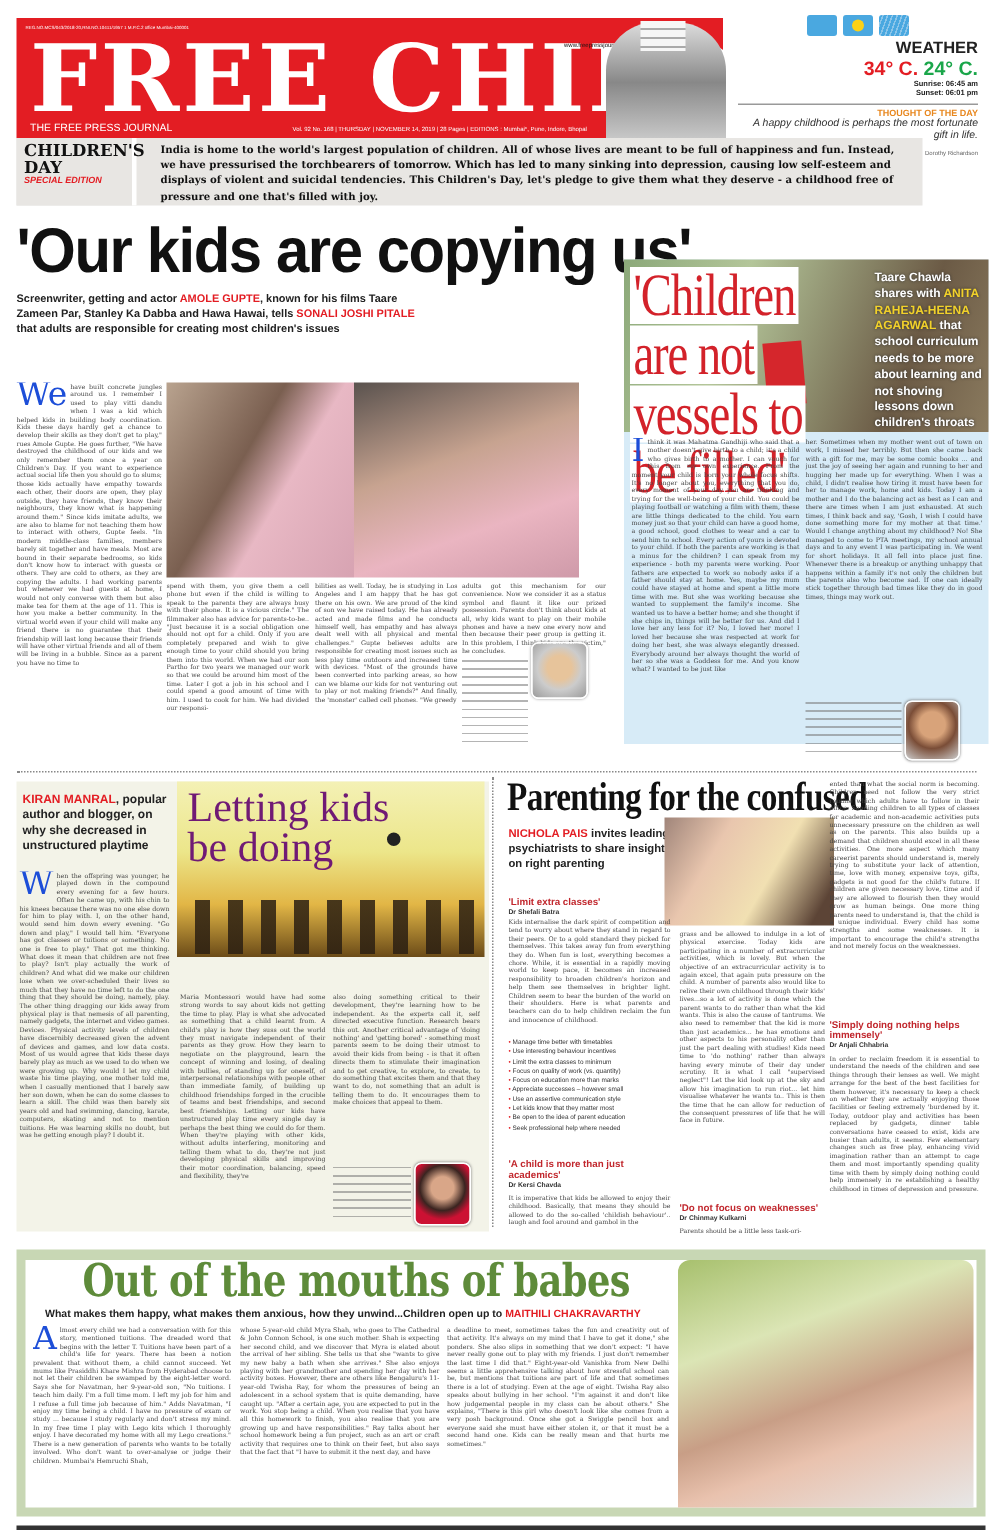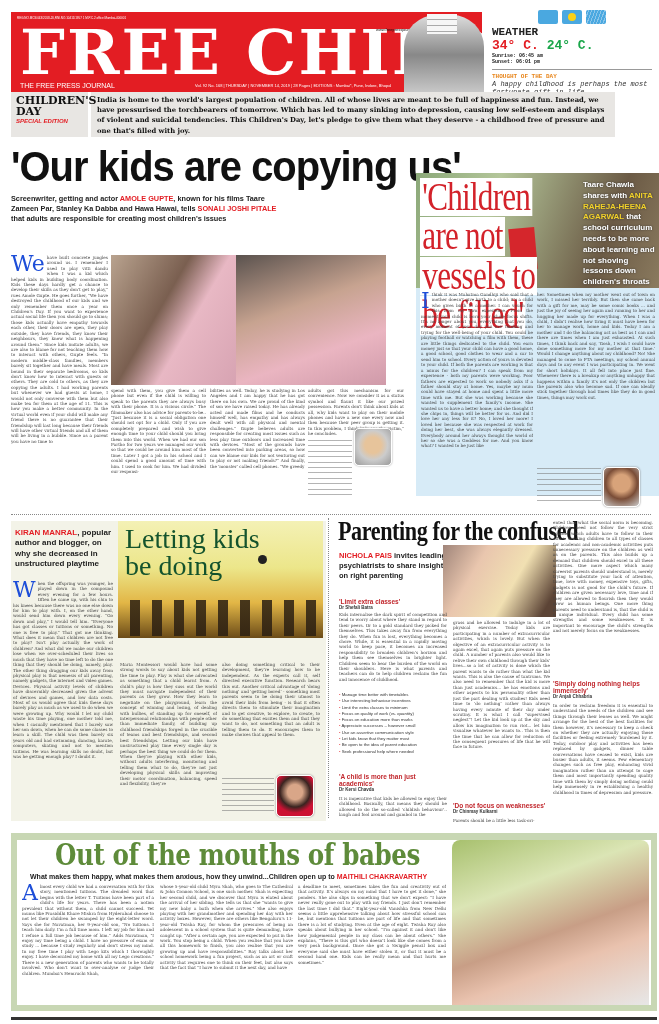--- a/index.html
+++ b/index.html
@@ -5,37 +5,37 @@
 *{box-sizing:border-box;margin:0;padding:0}
 body{width:659px;height:1024px;background:#fff;font-family:"DejaVu Serif",serif;color:#222;position:relative;overflow:hidden}
 .redbar{position:absolute;left:11px;top:12px;width:471px;height:80px;background:#e31d23}
 .regno{position:absolute;left:17px;top:16px;font:3px "Liberation Sans",sans-serif;color:#fff;white-space:nowrap}
 .title{position:absolute;left:20px;top:22px;font:900 62px/1 "DejaVu Serif",serif;color:#fff;letter-spacing:2px;transform:scaleX(1.02);transform-origin:left}
 .weburl{position:absolute;left:376px;top:27px;font:4px "Liberation Sans",sans-serif;color:#111;white-space:nowrap}
 .fpj{position:absolute;left:20px;top:82px;font:7px "Liberation Sans",sans-serif;color:#fff;white-space:nowrap}
 .issue{position:absolute;left:195px;top:83px;font:4px "Liberation Sans",sans-serif;color:#fff;white-space:nowrap}
 .kid{position:absolute;left:404px;top:15px;width:80px;height:80px;background:linear-gradient(180deg,#ddd,#888 50%,#ccc);border-radius:40% 40% 0 0}
 .books{position:absolute;left:427px;top:14px;width:30px;height:20px;background:repeating-linear-gradient(180deg,#f6f6f6 0 5px,#aaa 5px 6px)}
-.weather{position:absolute;left:492px;top:10px;width:160px;text-align:left;font-family:Liberation Mono, monospace}
+.weather{position:absolute;left:492px;top:10px;width:160px;text-align:right;font-family:Liberation Sans, sans-serif}
 .wicons{display:flex;gap:4px;justify-content:center}
 .wicon{width:20px;height:14px;background:#4aa8e0;border-radius:2px;position:relative}
 .wicon.s::after{content:"";position:absolute;left:6px;top:3px;width:8px;height:8px;background:#fcd116;border-radius:50%}
 .wtitle{font-weight:bold;font-size:11px;margin-top:2px}
 .temps{font-weight:bold;font-size:13px}
 .temps .hi{color:#e31d23}.temps .lo{color:#1aa64a}
 .sun{font-size:5px;font-weight:bold}
 .thought{margin-top:4px;border-top:1px solid #999;padding-top:3px}
 .thought .h{color:#e8871e;font-weight:bold;font-size:6px}
 .thought .q{font-style:italic;font-size:7px;color:#333;line-height:1.2}
 .thought .a{font-size:4px;color:#666;margin-top:3px}
 .intro{position:absolute;left:11px;top:92px;width:604px;height:45px;background:#e8e6e3;display:flex}
 .intro .lbl{width:80px;padding:3px 5px;border-right:3px solid #fff;background:#e8e6e3}
 .intro .lbl .c{font:bold 11px/1 "DejaVu Serif",serif;color:#111}
 .intro .lbl .s{font:italic bold 6px "Liberation Sans",sans-serif;color:#e31d23;margin-top:1px}
-.intro .txt{flex:1;padding:3px 6px;font:bold 6.8px/1.5 "DejaVu Serif",serif;color:#111}
+.intro .txt{flex:1;padding:3px 16px;font:bold 6.8px/1.5 "DejaVu Serif",serif;color:#111}
 .h1{position:absolute;left:11px;top:146px;font:900 42px/1 "Liberation Sans",sans-serif;color:#111;letter-spacing:-1px;transform:scaleX(0.95);transform-origin:left;white-space:nowrap}
 .deck{position:absolute;left:11px;top:194px;width:270px;font:bold 7.3px/1.4 "Liberation Sans",sans-serif;color:#222}
 .red{color:#e31d23}
 .col{position:absolute;font-size:4.2px;line-height:5.4px;color:#444;text-align:justify;overflow:hidden}
 .col.lines{background:repeating-linear-gradient(180deg,#777 0 1px,transparent 1px 5.4px);opacity:.55}
 .photo1{position:absolute;left:111px;top:255px;width:125px;height:130px;background:linear-gradient(120deg,#b9a38f,#7a5f50 40%,#e8b8c4 60%,#d7a3b2)}
 .photo2{position:absolute;left:236px;top:255px;width:150px;height:130px;background:linear-gradient(160deg,#5a524e,#c7a390 40%,#eab5c1 70%,#cf9aa9)}
 .mug1{position:absolute;left:354px;top:428px;width:38px;height:38px;border-radius:5px;background:radial-gradient(circle at 50% 45%,#e7c49b 30%,#ccc 55%,#999);border:1px solid #fff;box-shadow:0 0 2px #999}
 .juhi{position:absolute;left:416px;top:173px;width:244px;height:323px;background:#d7ebf7}
 .juhiimg{position:absolute;left:416px;top:173px;width:244px;height:115px;background:linear-gradient(110deg,#8ba879 0%,#b4c69a 30%,#6b5a45 75%,#8b7b5f)}
@@ -44,21 +44,21 @@
 .jdeck{position:absolute;left:583px;top:180px;width:75px;font:bold 8px/1.35 "Liberation Sans",sans-serif;color:#fff;text-shadow:0 0 2px #333}
 .jdeck .y{color:#f2d12a}
 .redbook{position:absolute;left:510px;top:228px;width:26px;height:42px;background:#d5262c;transform:rotate(-5deg)}
 .mug2{position:absolute;left:603px;top:467px;width:37px;height:40px;border-radius:5px;background:radial-gradient(circle at 50% 40%,#d8a37a 30%,#7a4d37 55%,#ccc);border:1px solid #fff;box-shadow:0 0 2px #777}
 .div1{position:absolute;left:11px;top:514px;width:640px;border-top:1px dotted #888}
 .kiran{position:absolute;left:11px;top:521px;width:315px;height:300px;background:#f3f3e8}
 .kdeck{position:absolute;left:15px;top:528px;width:100px;font:bold 8px/1.3 "Liberation Sans",sans-serif;color:#222}
 .kimg{position:absolute;left:118px;top:521px;width:205px;height:117px;background:linear-gradient(180deg,#f4f1b5 0%,#ece68a 40%,#e2b646 70%,#6b4b18 100%)}
 .kidsil{position:absolute;left:130px;top:600px;width:190px;height:36px;background:repeating-linear-gradient(90deg,#2b1f12 0 10px,transparent 10px 22px);opacity:.85}
 .ball{position:absolute;left:258px;top:555px;width:9px;height:9px;border-radius:50%;background:#222}
-.ktitle{position:absolute;left:125px;top:526px;font:28px/0.95 "Liberation Serif",serif;color:#14532d}
+.ktitle{position:absolute;left:125px;top:526px;font:28px/0.95 "Liberation Serif",serif;color:#701a75}
 .mug3{position:absolute;left:276px;top:775px;width:38px;height:42px;border-radius:5px;background:radial-gradient(circle at 50% 40%,#d9a688 25%,#3a2420 50%,#c13 70%);border:1px solid #fff;box-shadow:0 0 2px #777}
 .vdiv{position:absolute;left:328px;top:518px;height:300px;border-left:1px dotted #888}
 .ptitle{position:absolute;left:338px;top:518px;font:bold 27px/1 "Liberation Serif",serif;color:#111;letter-spacing:-0.5px;transform:scaleX(0.82);transform-origin:left;white-space:nowrap}
 .pdeck{position:absolute;left:339px;top:551px;width:115px;font:bold 7.5px/1.35 "Liberation Sans",sans-serif;color:#222}
 .pimg{position:absolute;left:443px;top:545px;width:113px;height:72px;background:linear-gradient(120deg,#a0857a,#e9c6ae 30%,#f1e0b2 60%,#5c4436 90%)}
 .sub{font:bold 6.5px/1.1 "Liberation Sans",sans-serif;color:#c1272d}
 .by{font:bold 4.5px "Liberation Sans",sans-serif;color:#333}
 .bullets{list-style:none;font:4.3px/6.3px "Liberation Sans",sans-serif;color:#333}
 .bullets li::before{content:"• ";color:#e31d23}
 .babes{position:absolute;left:11px;top:833px;width:646px;height:178px;background:#c8d7b4}

